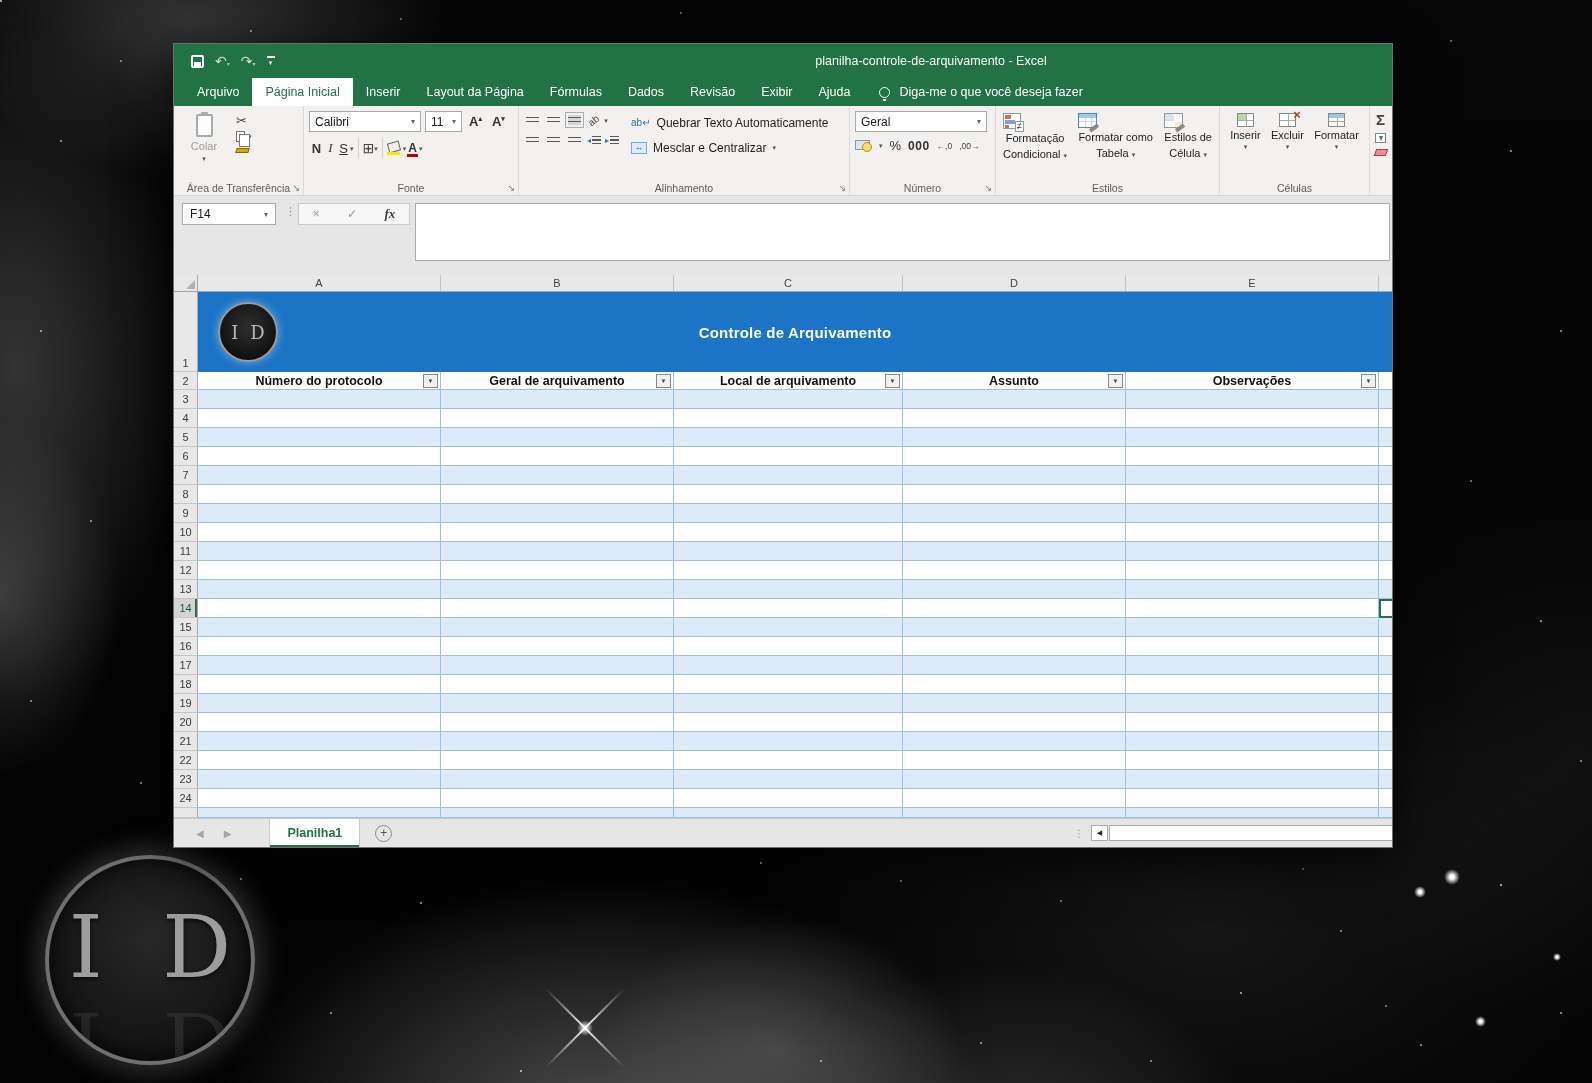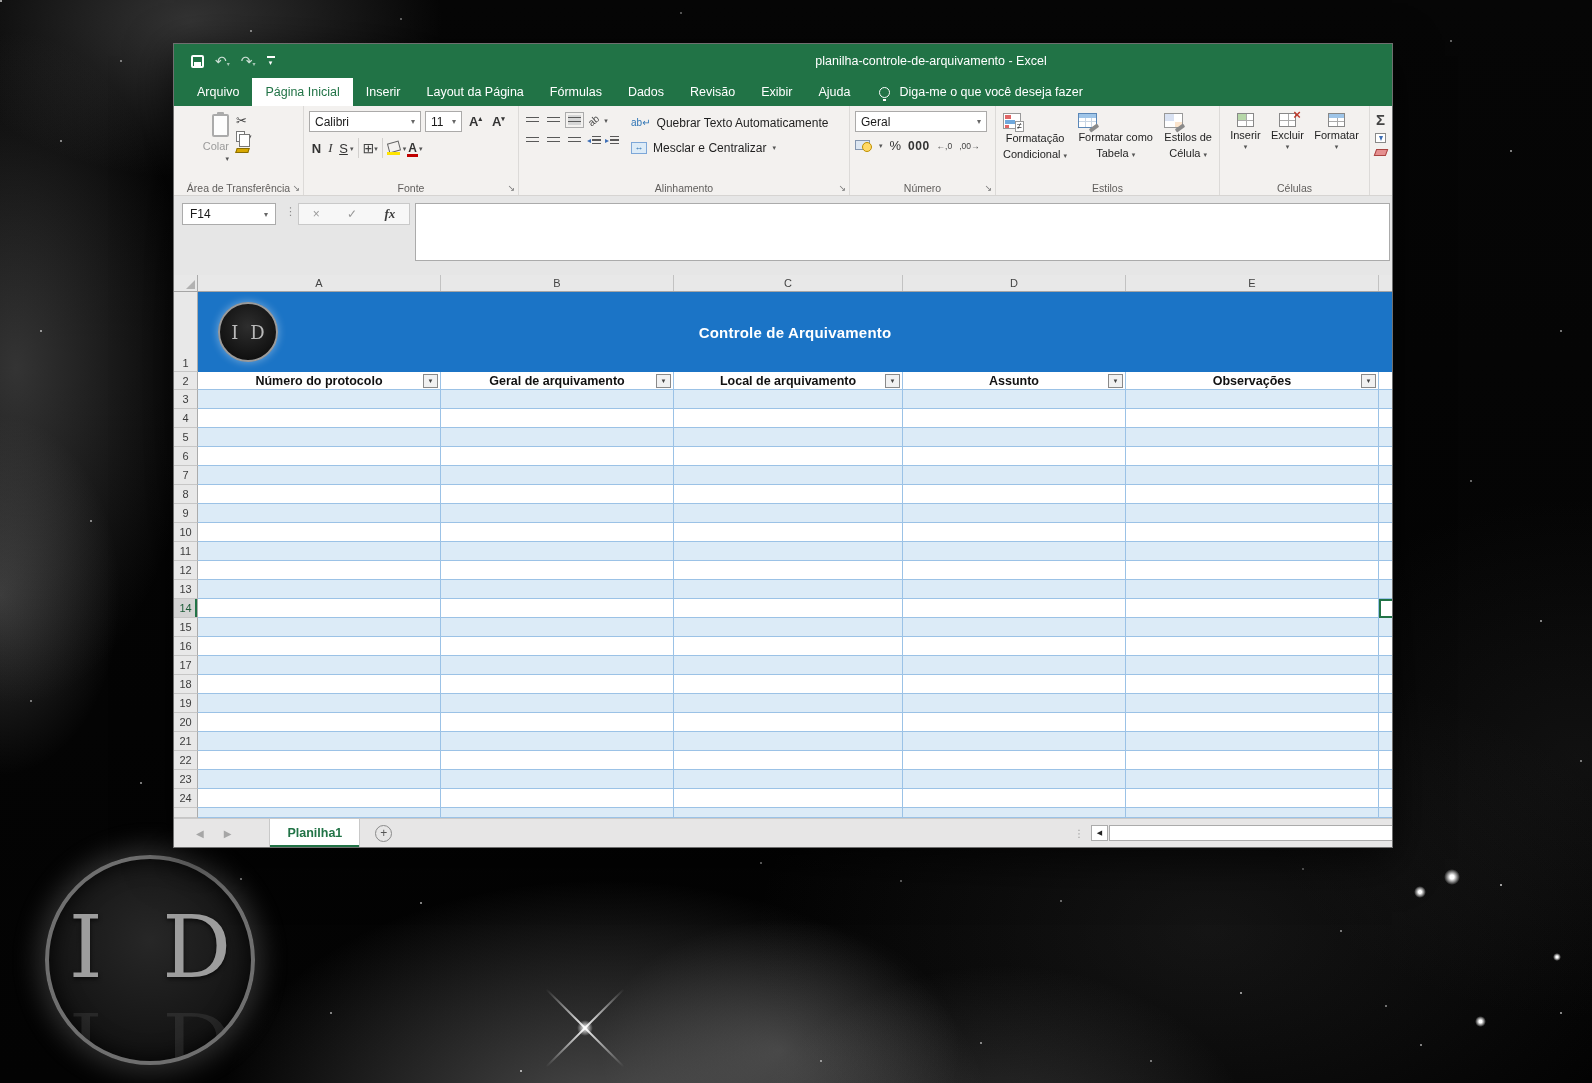--- a/index.html
+++ b/index.html
@@ -75,21 +75,21 @@
 .rgroup{position:relative;border-right:1px solid #dcdad8;padding:5px 5px 17px}
 .rglabel{position:absolute;bottom:1px;left:0;right:0;text-align:center;font-size:10.5px;color:#605e5c;white-space:nowrap}
 .launcher{position:absolute;bottom:2px;right:3px;font-size:9px;color:#777;line-height:1}
 .g-clip{width:130px}.g-font{width:215px}.g-align{width:331px}.g-num{width:146px}.g-style{width:224px}.g-cells{width:150px}
 .g-edge{width:21px;border-right:none;display:flex;flex-direction:column;align-items:center;gap:6px;padding:6px 0 0}
 .dd{font-size:7px;color:#555;line-height:1}
 .vsep{width:1px;height:20px;background:#d2d0ce;margin:0 4px}
 
 
 .clipwrap{display:flex;gap:7px}
-.paste{display:flex;flex-direction:column;align-items:flex-end;gap:3px;width:50px;color:#9b9b9b;font-size:11px;padding-top:3px}
+.paste{display:flex;flex-direction:column;align-items:center;gap:3px;width:50px;color:#9b9b9b;font-size:11px;padding-top:3px}
 .clipicon{width:17px;height:23px;border:2px solid #ababab;border-radius:2px;background:#fdfdfd;position:relative}
 .clipicon::before{content:"";position:absolute;top:-4px;left:3px;width:7px;height:4px;background:#ababab;border-radius:1px}
 .clipcol{display:flex;flex-direction:column;gap:4px;padding-top:3px;align-items:flex-start}
 .scissors{font-size:13px;color:#444;line-height:1}
 .copyrow{display:flex;align-items:center;gap:3px}
 .copyicon{width:9px;height:11px;border:1px solid #777;background:#fff;position:relative}
 .copyicon::after{content:"";position:absolute;left:2px;top:2px;width:9px;height:11px;border:1px solid #777;background:#fff}
 .brush{width:13px;height:5px;background:#d8a800;border:1px solid #8a6d00;transform:skewX(-18deg);margin-top:2px}
 
 

